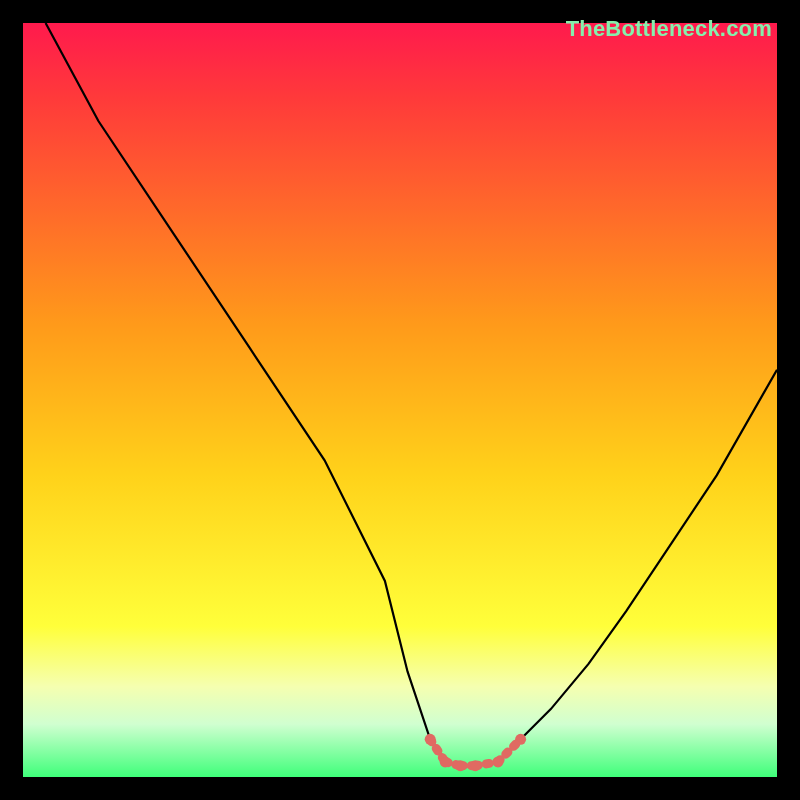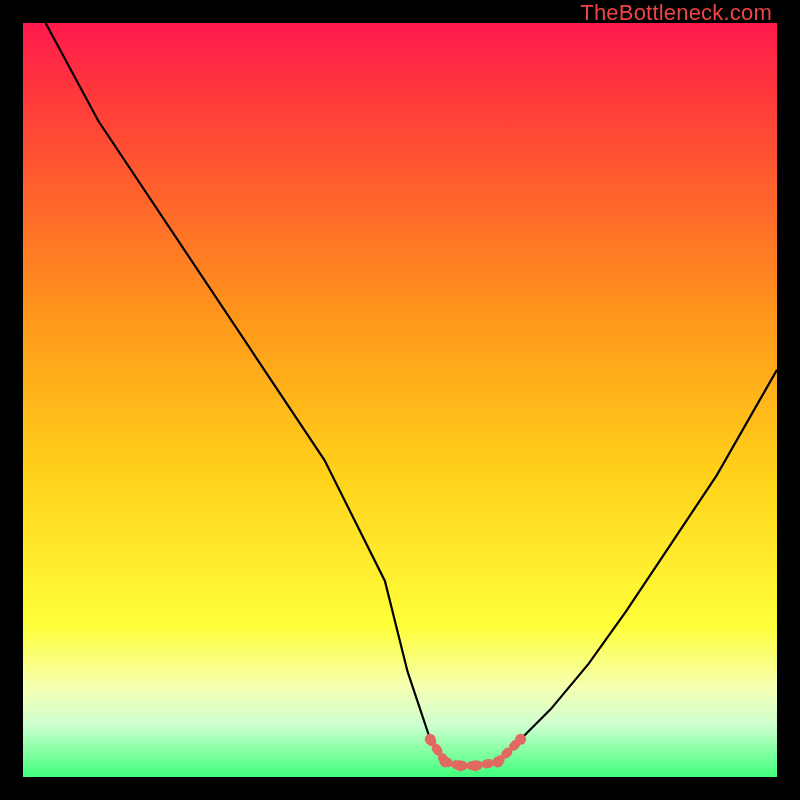--- a/index.html
+++ b/index.html
@@ -24,25 +24,25 @@
       #ff9a1a 40%,
       #ffd21a 60%,
       #ffff3a 80%,
       #f5ffb0 88%,
       #d0ffd0 93%,
       #3fff7a 100%
     );
   }
   .watermark {
     position: absolute;
-    top: 0px;
+    top: 16px;
     right: 28px;
-    color: #ef4444;
+    color: #86efac;
     font-size: 22px;
-    font-weight: normal;
+    font-weight: bold;
     letter-spacing: 0.2px;
   }
   svg {
     position: absolute;
     left: 0;
     top: 0;
   }
 </style>
 </head>
 <body>

